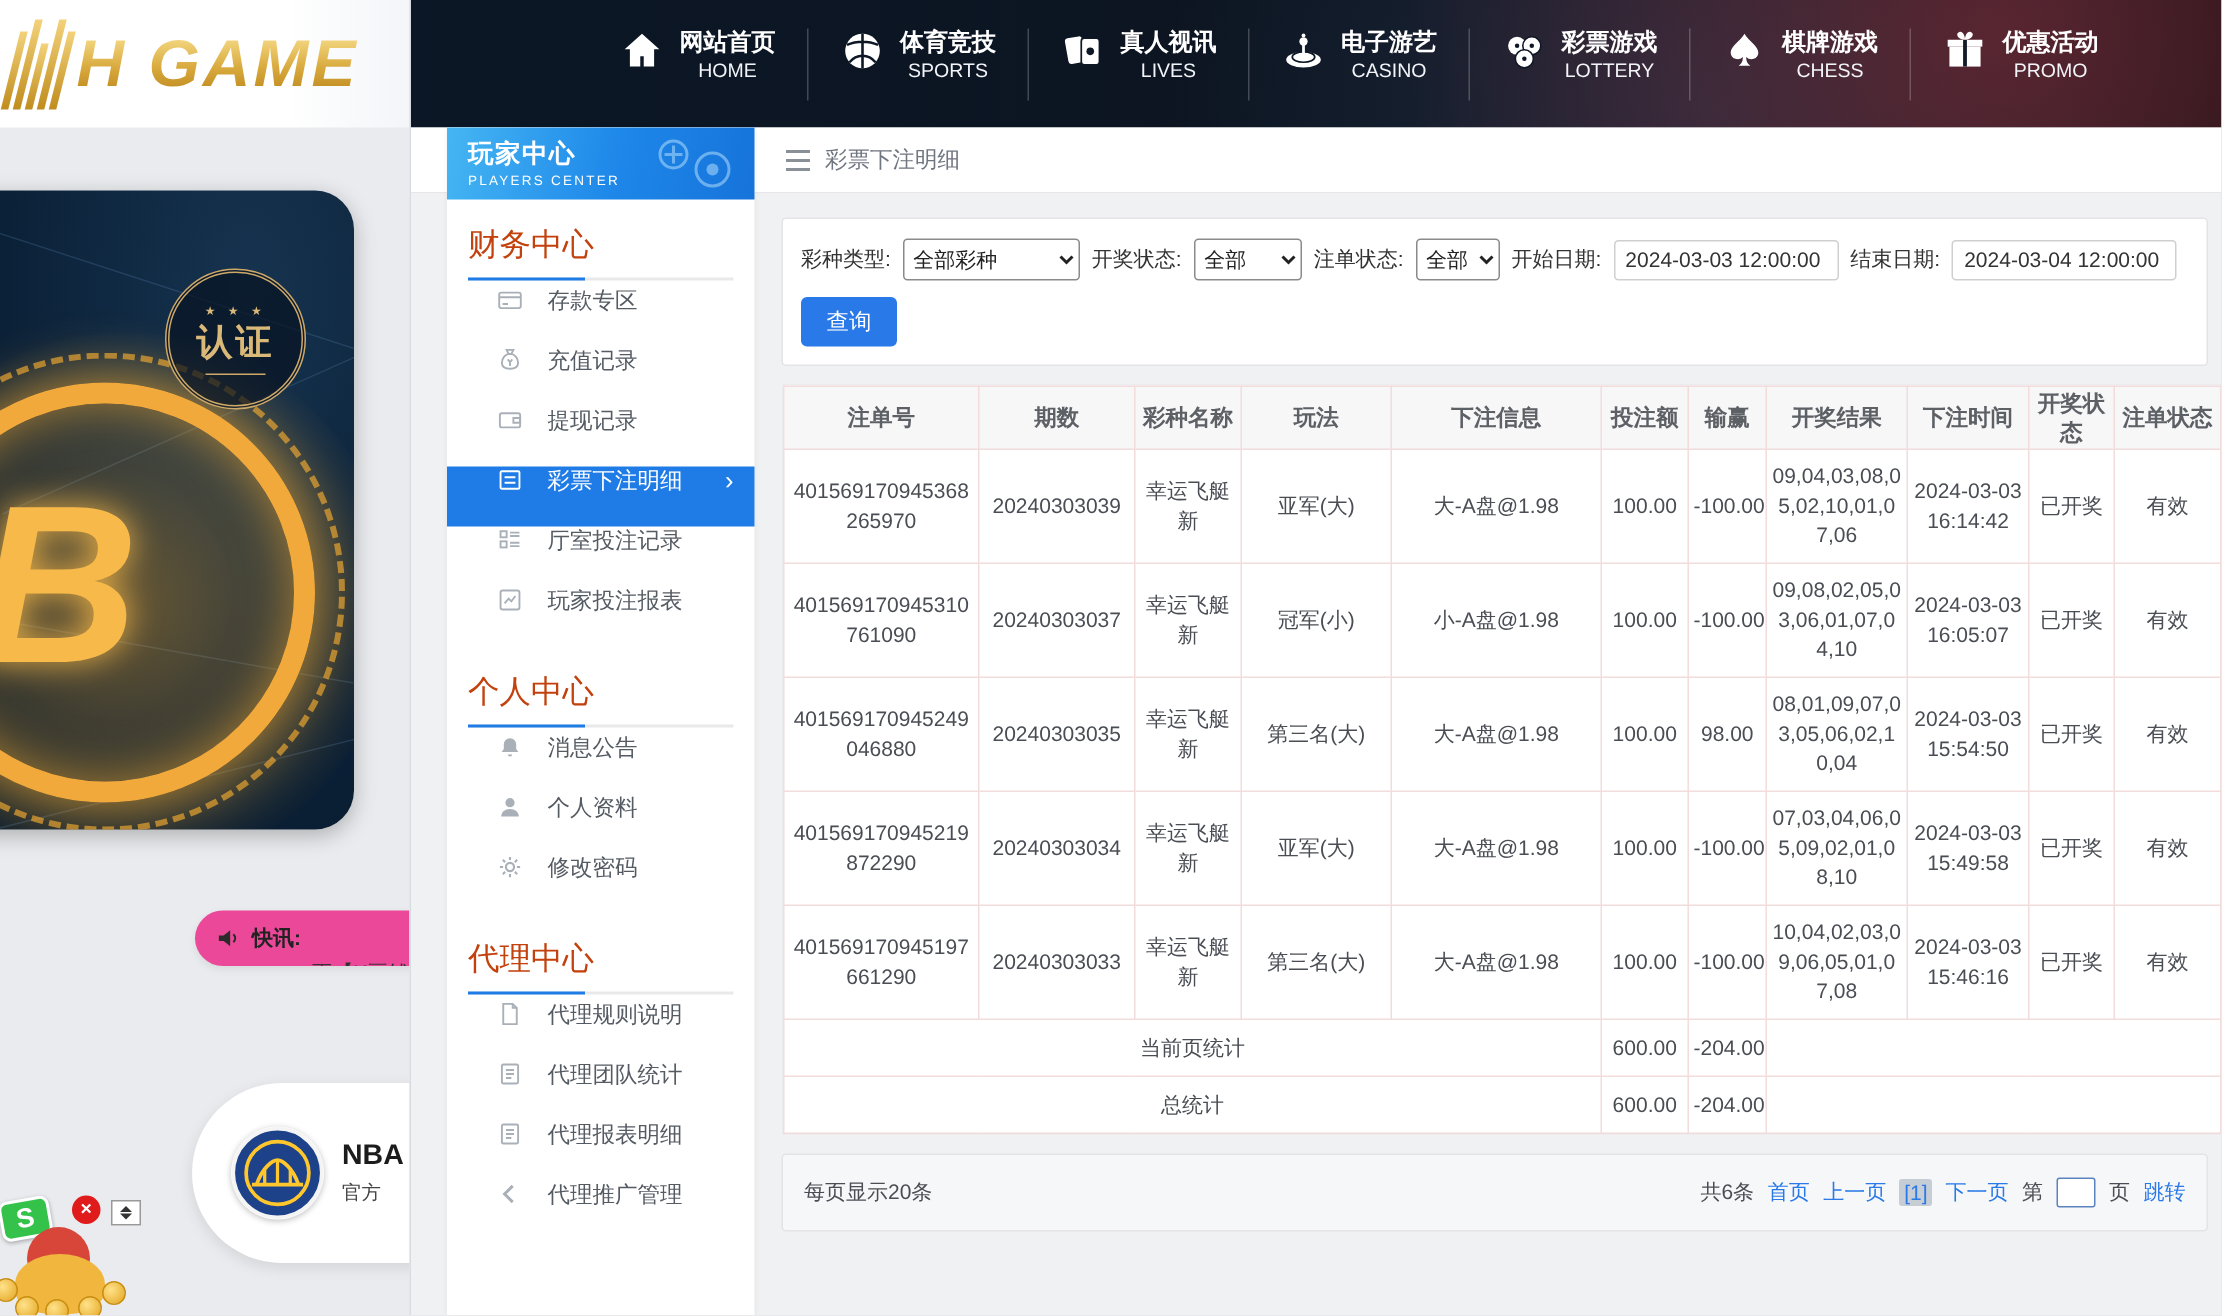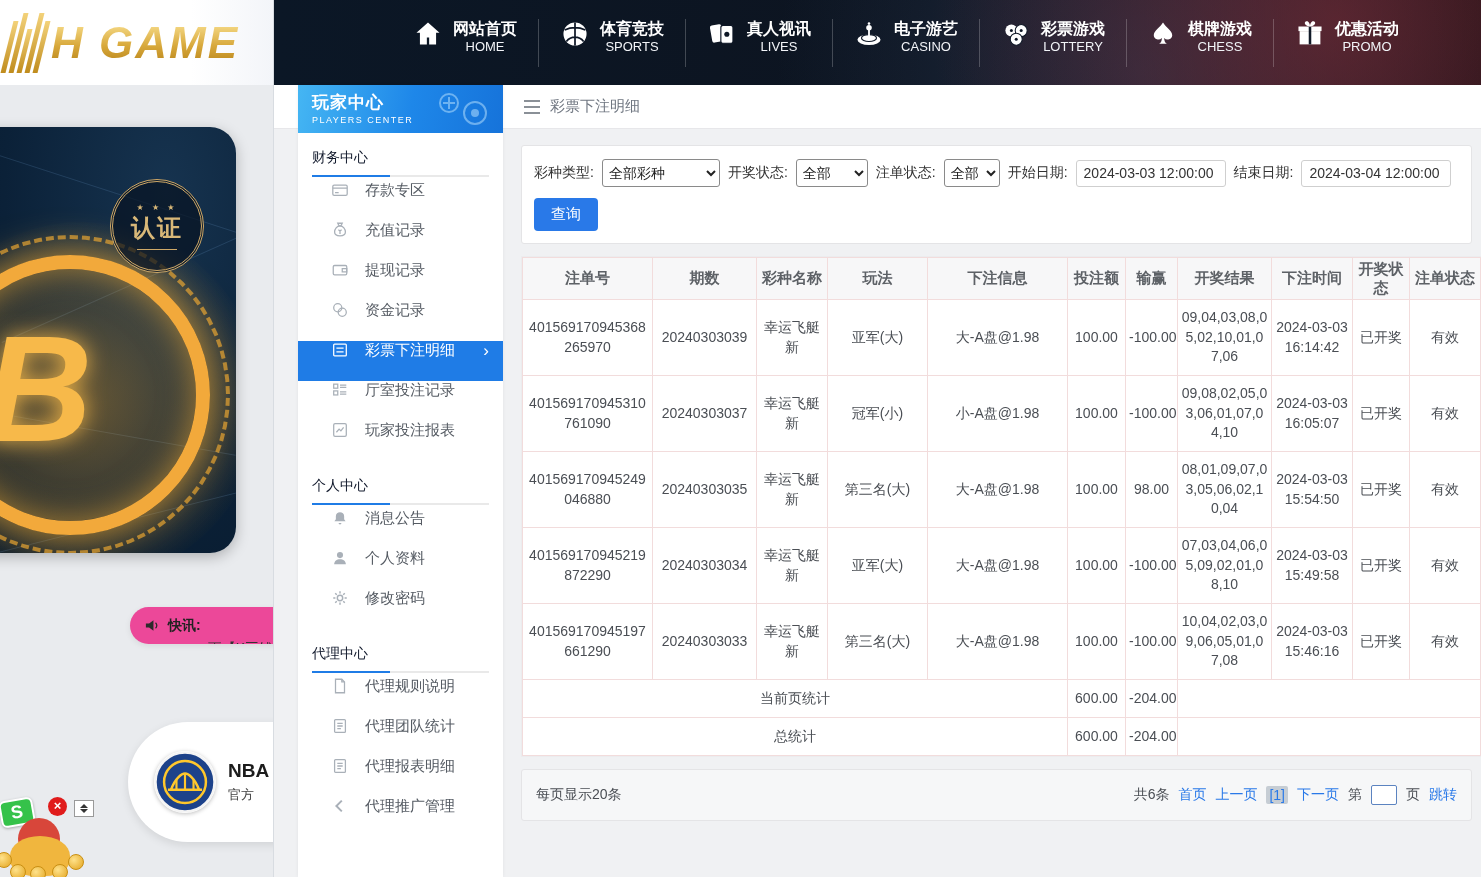--- a/index.html
+++ b/index.html
@@ -85,21 +85,21 @@
   .crumb-title { font-size:15px; color:#6f7680; }
 
   
   .sidebar { position:absolute; left:24px; top:85px; width:205px; height:792px; background:#ffffff; z-index:5; box-shadow:0 0 4px rgba(0,0,0,.06); }
   .sb-head { height:48px; background:linear-gradient(100deg,#45b6f3,#1e87e9 55%,#1673da); color:#fff; position:relative;
              padding:6px 0 0 14px; overflow:hidden; }
   .sb-head .zh { font-size:17px; font-weight:bold; letter-spacing:1px; }
   .sb-head .en { font-size:9px; letter-spacing:1.5px; margin-top:1px; }
   .sb-head svg { position:absolute; right:6px; top:2px; opacity:.5; }
   .sb-section { padding:0 14px; }
-  .sec-title { font-size:14px; color:#0f172a; margin:16px 0 8px; }
+  .sec-title { font-size:21px; color:#c2410c; margin:16px 0 8px; }
   .sec-line { height:2px; background:#e9e9e9; position:relative; margin-bottom:4px; }
   .sec-line::before { content:""; position:absolute; left:0; top:0; width:78px; height:2px; background:#1f7ce6; }
   .sb-item { height:40px; display:flex; align-items:flex-start; gap:16px; padding-left:19px; color:#555b63; font-size:15px; cursor:pointer; }
   .sb-item .ico { width:18px; height:18px; color:#a9b0b8; flex:0 0 auto; }
   .sb-item.active { margin:0 -14px; padding-left:33px; background:#1f7ce6; color:#fff; position:relative; }
   .sb-item.active .ico { color:#fff; }
   .sb-item.active .arrow { position:absolute; right:14px; font-size:17px; color:#fff; }
 
   
   .content { margin-left:247px; padding-top:16px; }
@@ -320,27 +320,20 @@
               <path d="M8.3 9.5l1.7 2 1.7-2M10 11.5v3"></path>
             </svg>
           <span>充值记录</span>
         </div>
         <div class="sb-item">
           <svg class="ico" viewBox="0 0 20 20" fill="none" stroke="currentColor" stroke-width="1.4">
               <rect x="2.5" y="5" width="15" height="10.5" rx="1.5"></rect>
               <path d="M12.5 8.5h5v3.5h-5z"></path>
             </svg>
           <span>提现记录</span>
-        </div>
-        <div class="sb-item">
-          <svg class="ico" viewBox="0 0 20 20" fill="none" stroke="currentColor" stroke-width="1.4">
-              <circle cx="7.5" cy="7.5" r="4.5"></circle>
-              <circle cx="12.5" cy="12.5" r="4.5"></circle>
-            </svg>
-          <span>资金记录</span>
         </div>
         <div class="sb-item active">
           <svg class="ico" viewBox="0 0 20 20" fill="none" stroke="currentColor" stroke-width="1.4">
               <rect x="3" y="3.5" width="14" height="13" rx="1"></rect>
               <path d="M6 8h8M6 12h8"></path>
             </svg>
           <span>彩票下注明细</span>
           <span class="arrow">›</span>
         </div>
         <div class="sb-item">

